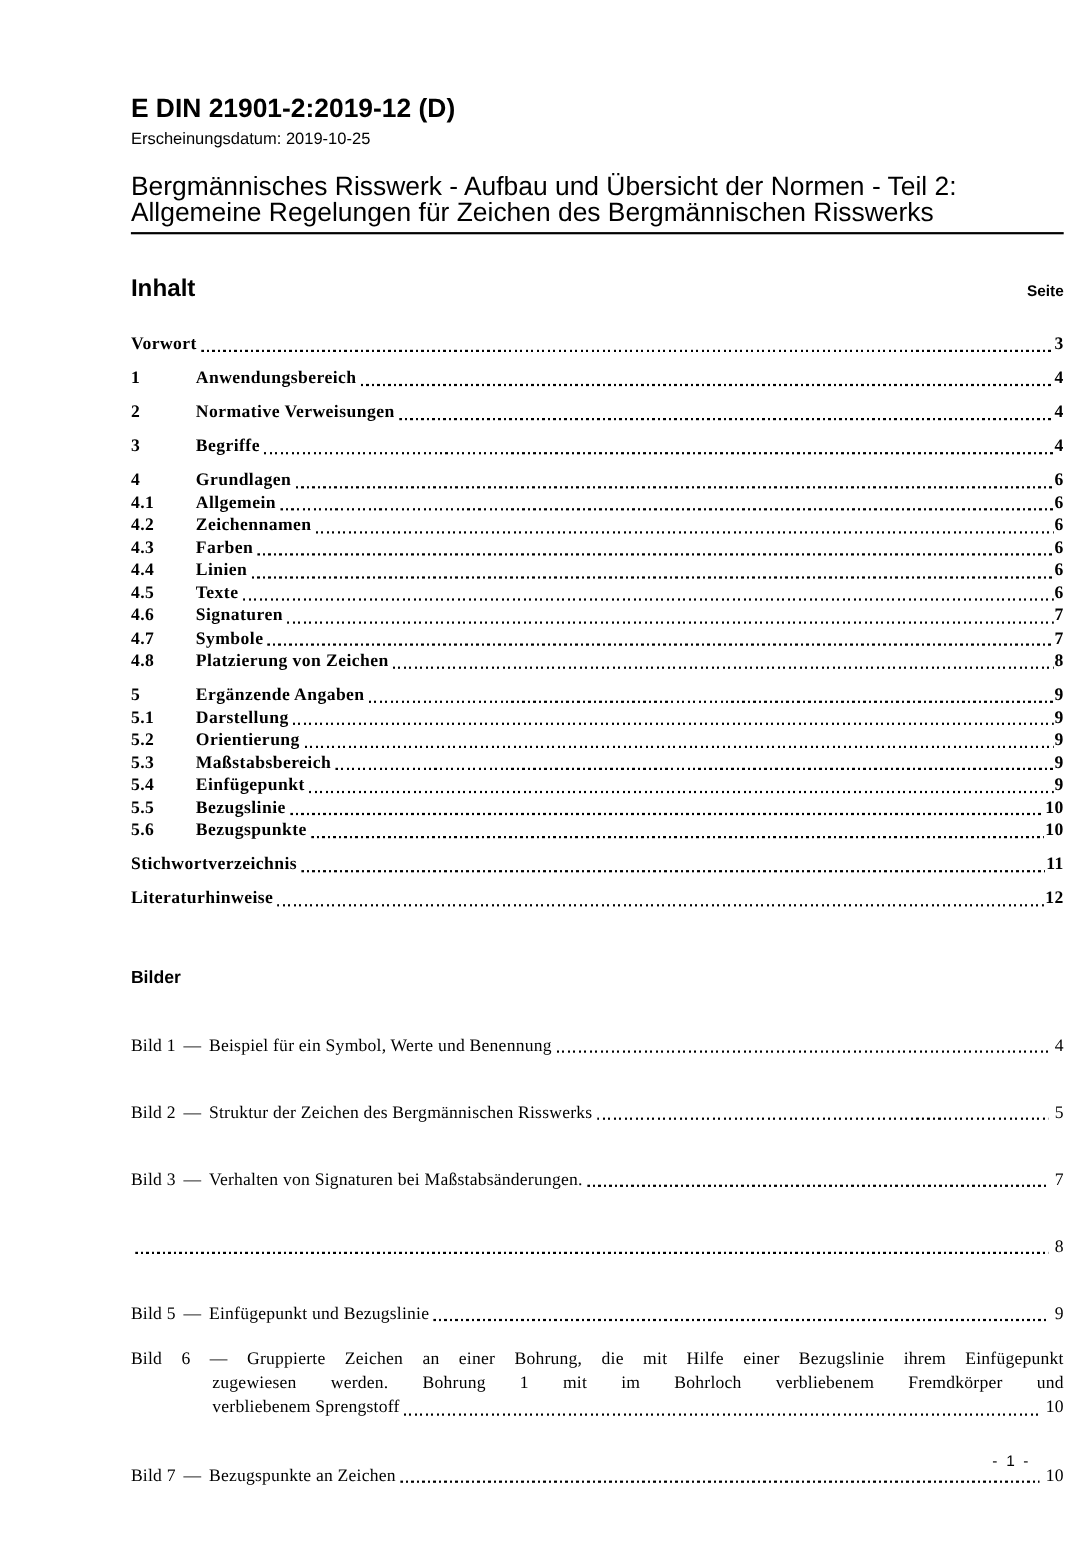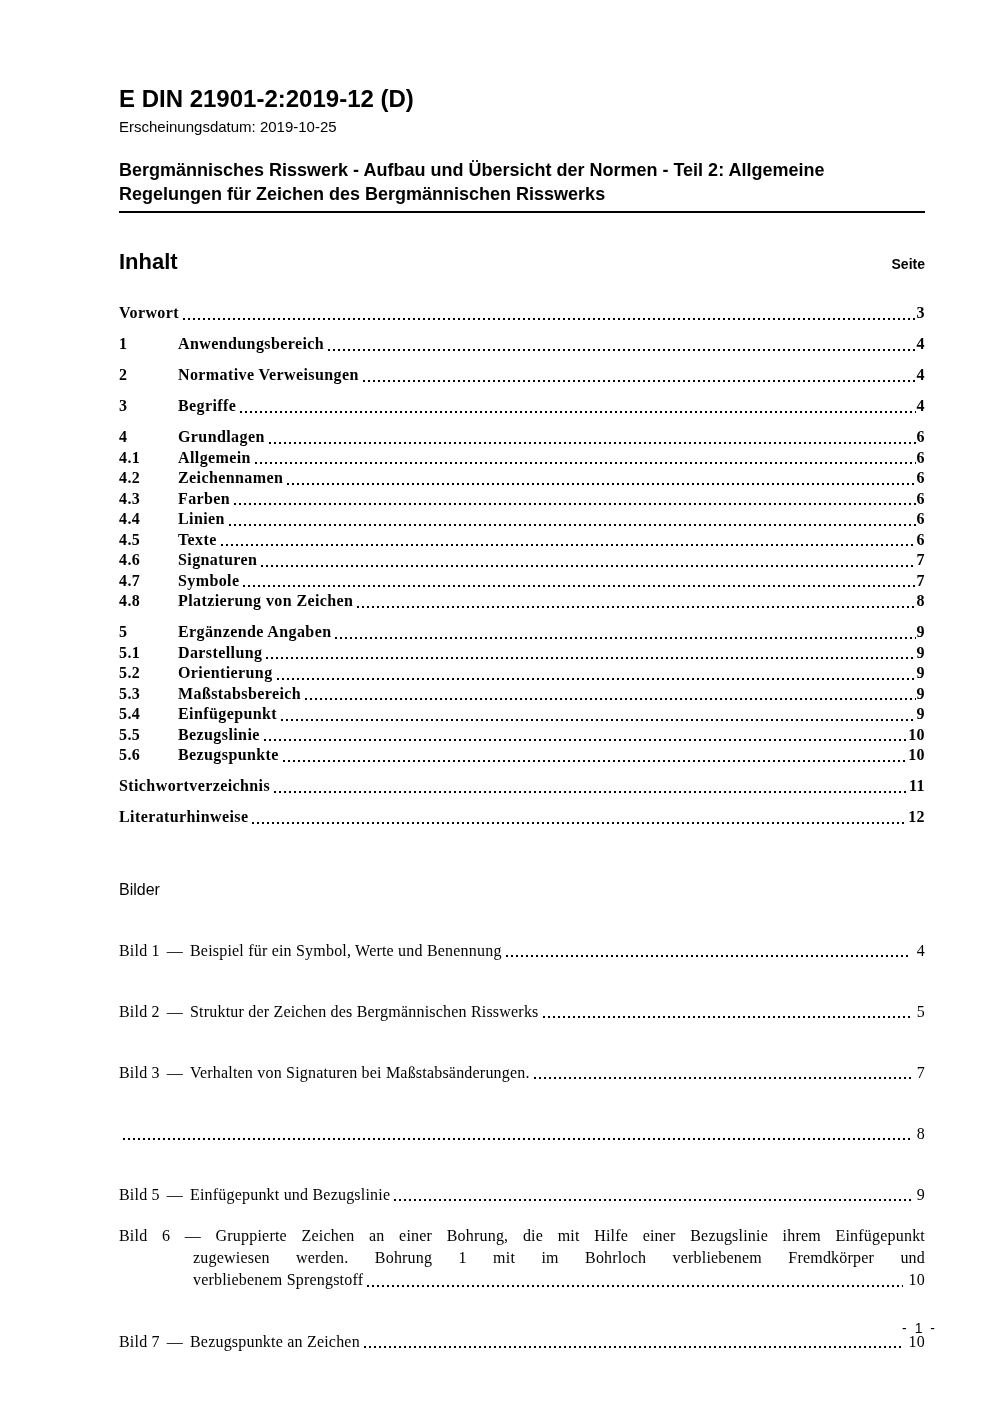--- a/index.html
+++ b/index.html
@@ -4,39 +4,39 @@
 <style>
   html, body { margin: 0; padding: 0; background: #fff; }
   .page {
     position: relative;
     width: 992px;
     height: 1403px;
     background: #fff;
     color: #000;
     font-family: "Liberation Sans", sans-serif;
     box-sizing: border-box;
-    padding: 86px 67px 0 119px;
+    padding: 86px 25px 0 119px;
     overflow: hidden;
     border-radius: 27px;
   }
   .doc-title {
     font-size: 24px;
     font-weight: bold;
     line-height: 26px;
     letter-spacing: 0px;
   }
   .pub-date {
     font-size: 15px;
     line-height: 18px;
     margin-top: 6px;
   }
   .subtitle {
     margin-top: 22px;
-    font-size: 18px;
-    font-weight: bold;
+    font-size: 24px;
+    font-weight: normal;
     line-height: 24px;
     padding-bottom: 5px;
     border-bottom: 2px solid #000;
   }
   .inhalt-row {
     margin-top: 36px;
     display: flex;
     justify-content: space-between;
     align-items: baseline;
     gap: 16px;
@@ -72,21 +72,21 @@
     height: 2px;
     align-self: flex-end;
     margin: 0 1px 4px 4px;
     background: repeating-linear-gradient(90deg, #000 0, #000 2px, transparent 2px, transparent 5px);
     min-width: 10px;
   }
   .toc-page { flex: none; }
   .bilder-heading {
     margin-top: 52px;
     font-size: 16px;
-    font-weight: normal;
+    font-weight: bold;
     line-height: 20px;
     font-family: "Liberation Sans", sans-serif;
   }
   .bild-list {
     margin-top: 17px;
     font-family: "Liberation Serif", serif;
     font-size: 16px;
     letter-spacing: 0.2px;
   }
   .bild-row {

